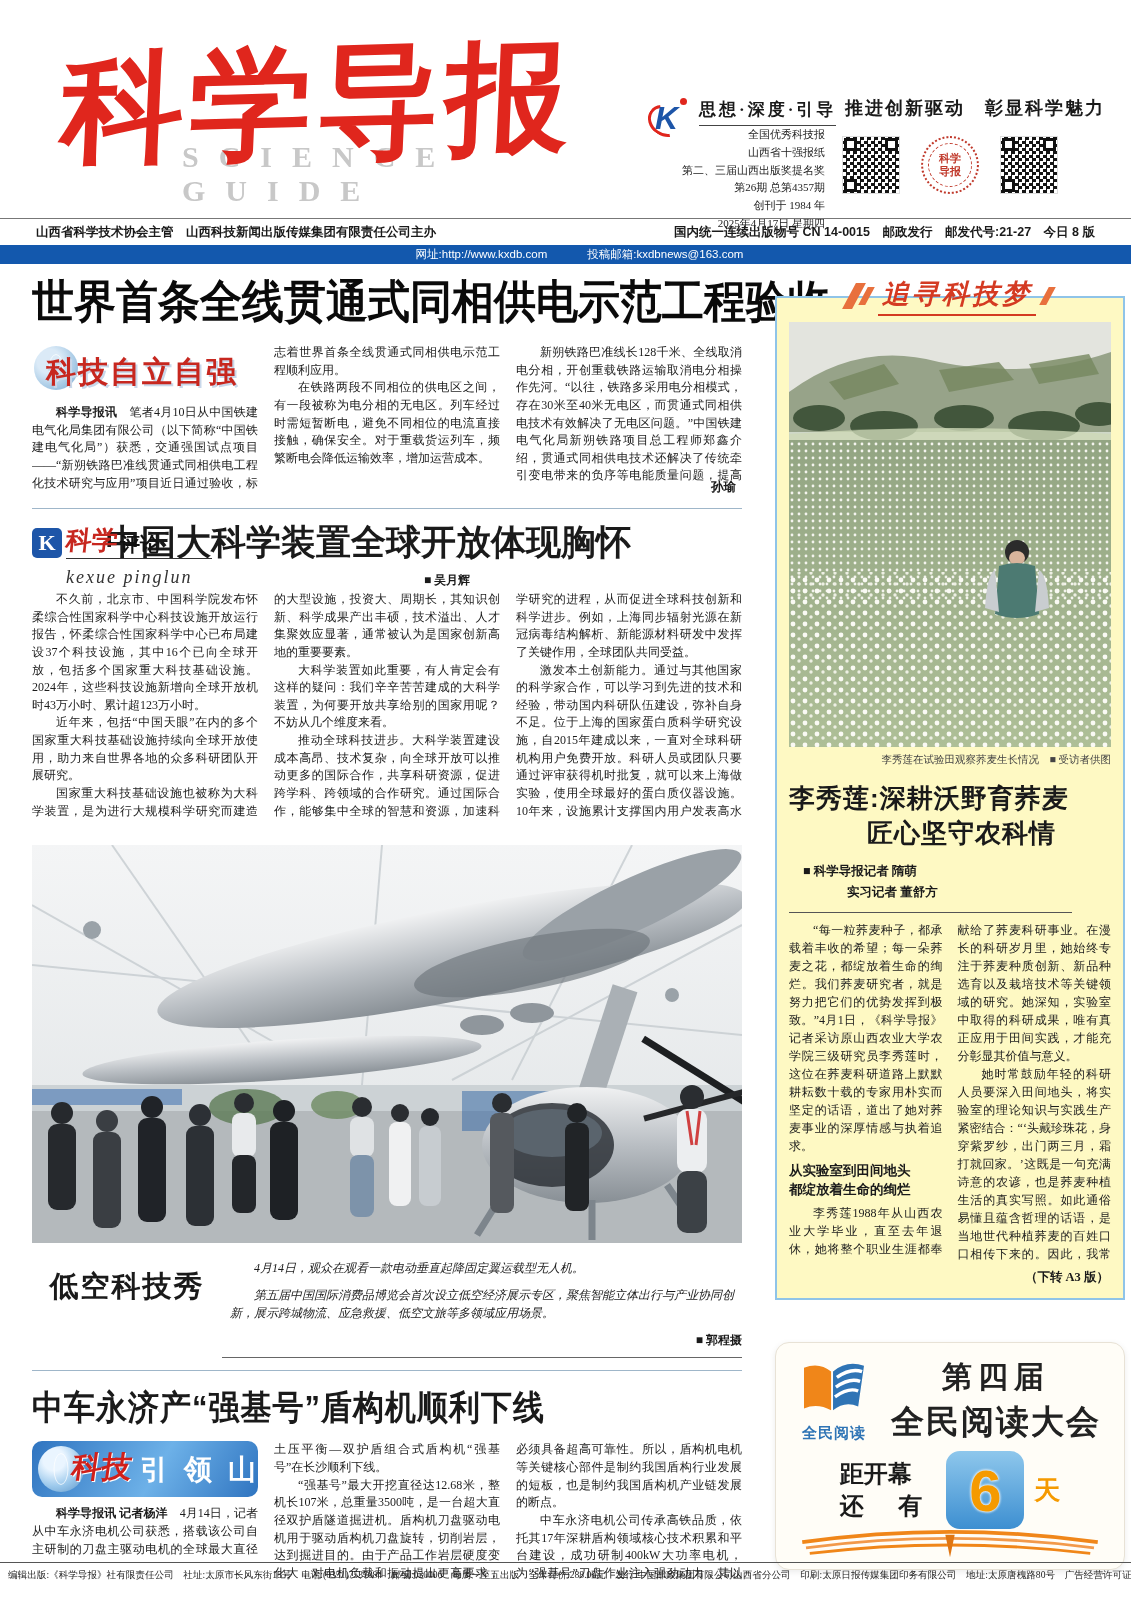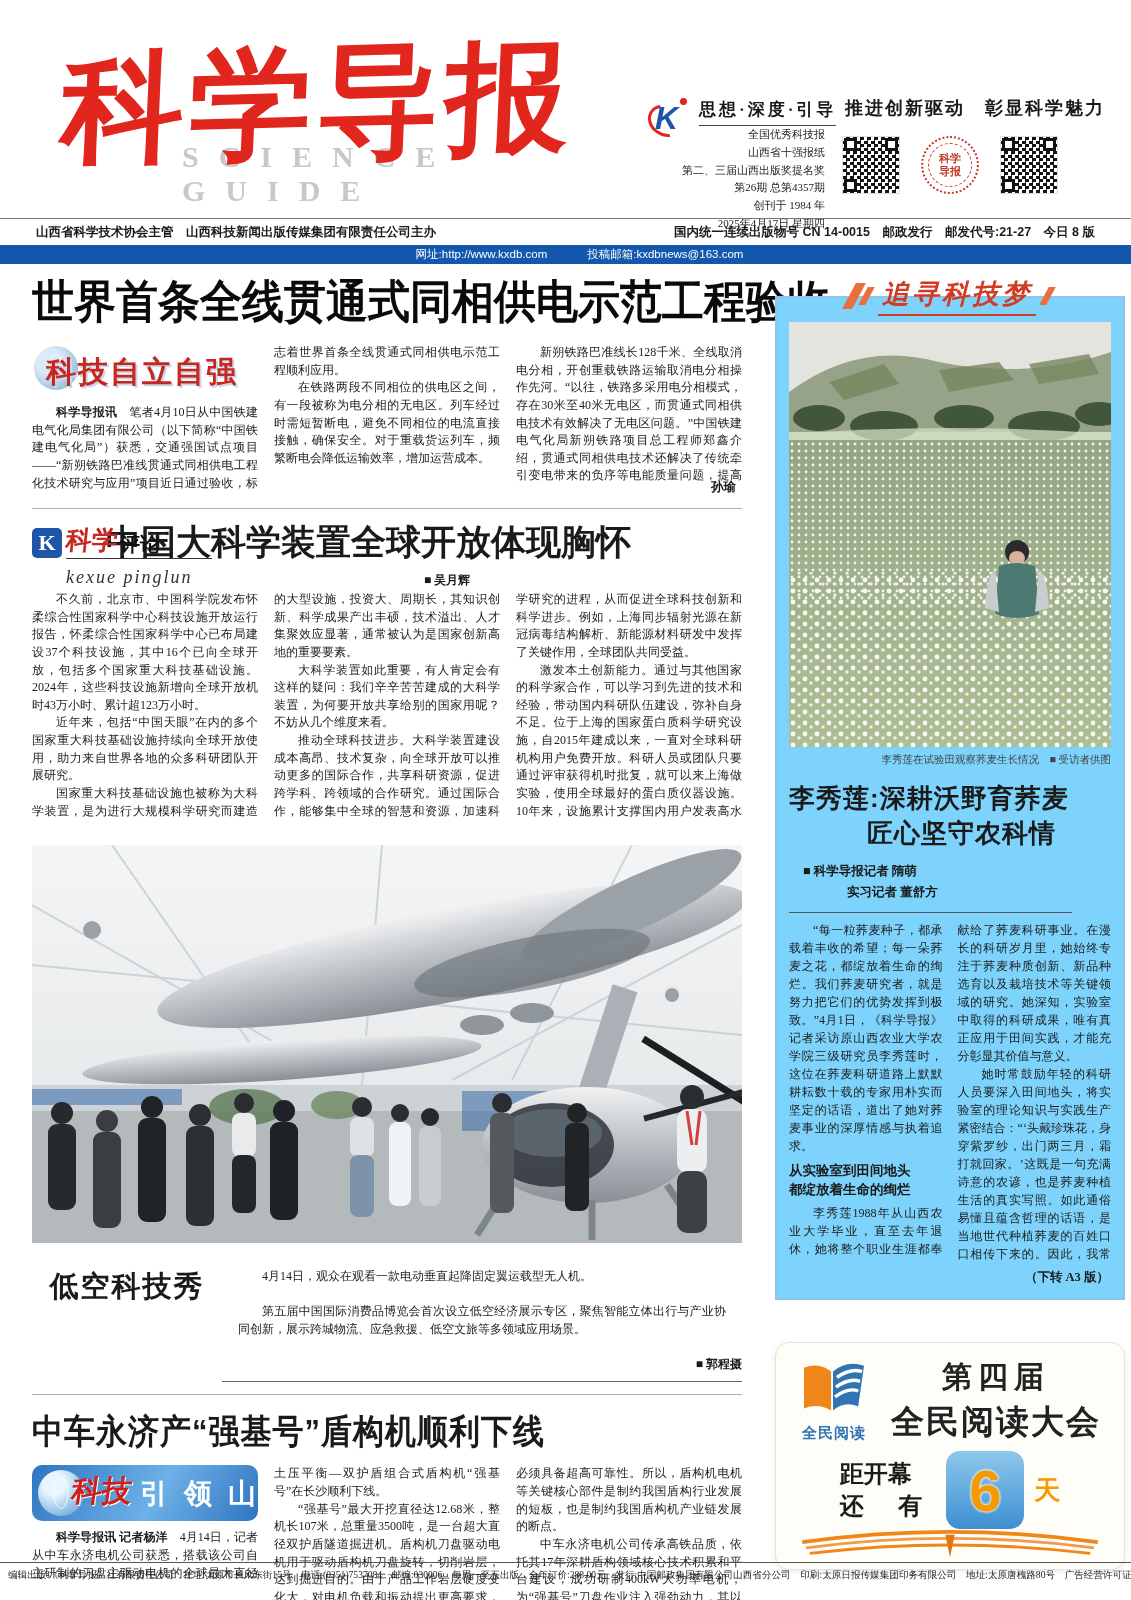--- a/index.html
+++ b/index.html
@@ -71,21 +71,21 @@
         padding-top:8px; letter-spacing:2px; font-family:"Liberation Serif", serif; }
   .h-comm { text-align:left; padding-left:74px; font-size:35px; font-weight:900; font-family:"Liberation Sans", sans-serif; }
   .comm-by { text-align:center; padding-left:120px; font-size:12px; font-weight:bold; margin-top:6px; }
   .a2 { margin-top:10px; height:240px; }
 
   .photo1 { margin-top:14px; width:710px; height:398px; background:#dde1e3; overflow:hidden; }
   .cap-row { display:flex; margin-top:8px; }
   .cap-label { width:190px; font-size:29px; font-weight:700; font-family:"Liberation Sans", sans-serif;
                text-align:center; padding-top:16px; letter-spacing:2px; }
   .cap-text { flex:1; font-size:12px; line-height:1.55; text-align:justify; border-bottom:1px solid #666; padding-bottom:8px; }
-  .cap-text .t { margin:16px; }
+  .cap-text .t { margin:8px;font-style:italic; }
   .credit { text-align:right; font-weight:bold; }
 
   .h-bottom { margin-top:14px; font-size:31px; font-weight:900; font-family:"Liberation Sans", sans-serif;
               letter-spacing:1px; transform:scaleY(1.1); transform-origin:top left; }
   .a3 { margin-top:14px; height:142px; }
   .badge-yl { position:relative; width:100%; height:56px; margin-bottom:8px; break-inside:avoid;
               background:linear-gradient(120deg,#2f74c0,#6db1e8 55%,#2f74c0); border-radius:10px; overflow:hidden; }
   .badge-yl .globe { position:absolute; left:6px; top:5px; width:46px; height:46px; border-radius:50%;
         background:radial-gradient(circle at 35% 30%, #eaf5ff 0 25%, #9cc9ec 60%, #5b93c6); }
   .badge-yl .globe::after { content:""; position:absolute; inset:7px; border:1px solid #fff; border-radius:50%; transform:scaleX(.45); }
@@ -96,21 +96,21 @@
 
   
   .right-col { position:absolute; left:775px; top:276px; width:350px; }
   .banner { position:relative; height:36px; text-align:center; z-index:2; }
   .banner .slash { display:inline-block; width:10px; height:26px; background:#e8703d; transform:skewX(-28deg);
                    margin:0 2px; vertical-align:middle; }
   .banner .slash.small { height:18px; width:7px; }
   .banner .bt { display:inline-block; font-size:27px; font-weight:900; color:#d43a22; font-family:"DejaVu Serif", serif;
                 font-style:italic; letter-spacing:3px; margin:0 6px; vertical-align:middle; border-bottom:2px solid #d43a22;
                 padding:0 4px 2px; }
-  .rbox { position:relative; border:2px solid #8fc4e8; margin-top:-16px; padding:24px 12px 10px; height:1004px; background:#7dd3fc; }
+  .rbox { position:relative; border:2px solid #8fc4e8; margin-top:-16px; padding:24px 12px 10px; height:1004px; background:#fef9c3; }
   .photo2 { width:100%; height:425px; background:#cfd8c8; overflow:hidden; }
   .photo2-cap { font-size:10.5px; color:#444; text-align:right; margin-top:6px; }
   .h-r { margin-top:14px; font-size:26px; font-weight:900; font-family:"Liberation Sans", sans-serif; line-height:1.35;
          letter-spacing:1px; }
   .h-r .l2 { padding-left:78px; }
   .r-by { margin:10px 0 8px; padding:0 0 8px 14px; font-size:12.5px; font-weight:bold; line-height:1.7;
           border-bottom:1px solid #555; width:88%; }
   .r-by .l2 { padding-left:44px; }
   .cols2 { column-count:2; column-gap:15px; text-align:justify; font-size:12px; line-height:1.5; height:352px;
            overflow:hidden; position:relative; margin-top:8px; }

